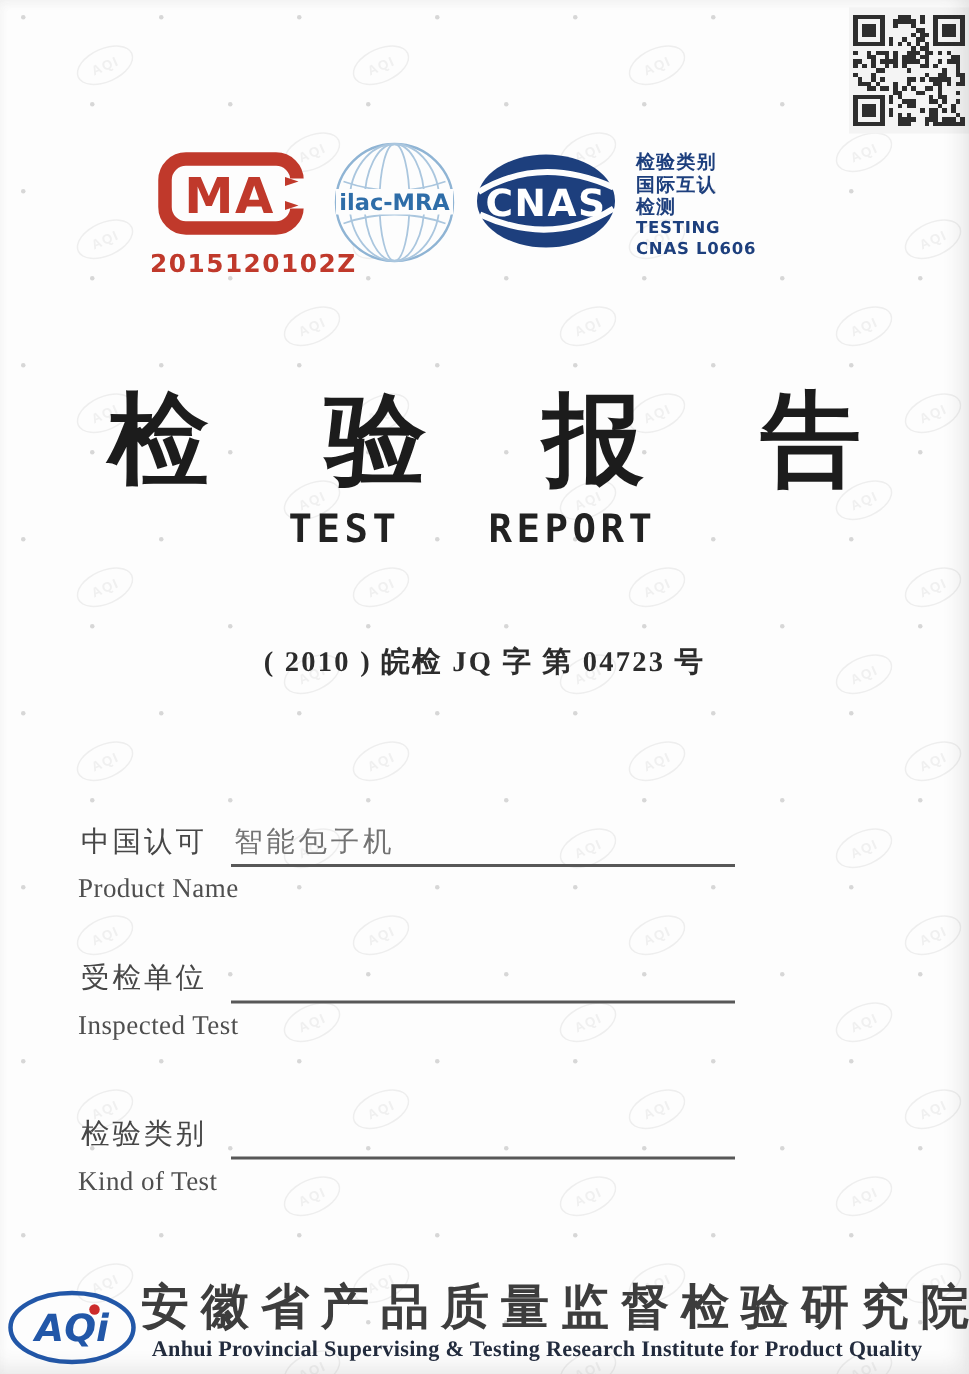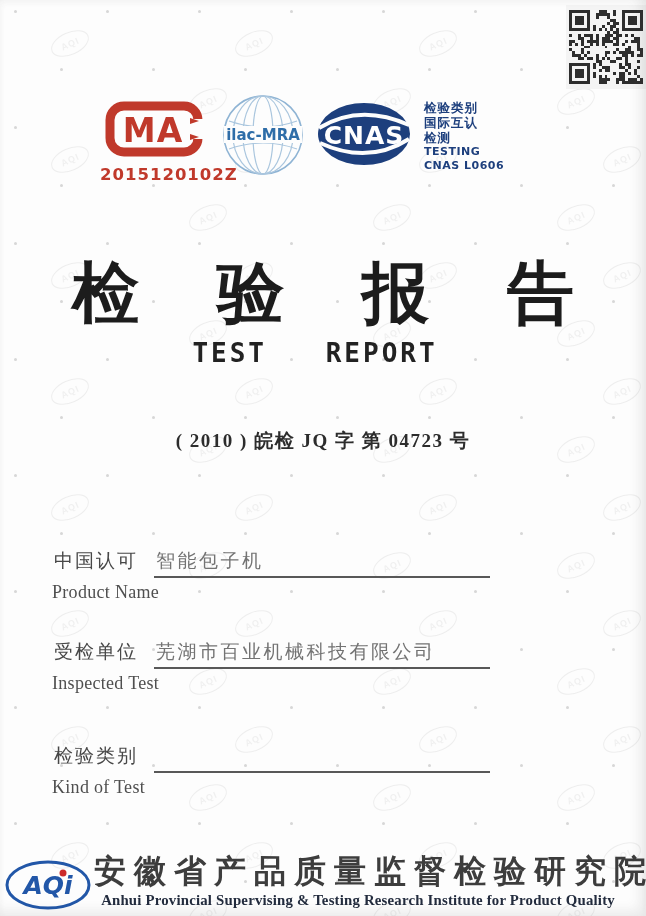--- a/index.html
+++ b/index.html
@@ -581,21 +581,20 @@
     <div class="field" id="field-0">
       <div class="label-cn">中国认可</div>
       <div class="label-en">Product Name</div>
       <div class="underline"></div>
       <div class="value">智能包子机</div>
     </div>
     <div class="field" id="field-1">
       <div class="label-cn">受检单位</div>
       <div class="label-en">Inspected Test</div>
       <div class="underline"></div>
-      <div class="value">芜湖市百业机械科技有限公司</div>
     </div>
     <div class="field" id="field-2">
       <div class="label-cn">检验类别</div>
       <div class="label-en">Kind of Test</div>
       <div class="underline"></div>
     </div>
 
     <svg class="aqi-svg" width="88" height="56" viewBox="0 0 88 56">
       <ellipse cx="44" cy="29" rx="41" ry="23" fill="none" stroke="#2257a8" stroke-width="3"></ellipse>
       <text x="44" y="38" text-anchor="middle" font-family="DejaVu Sans, sans-serif" font-size="25" font-weight="bold" font-style="italic" fill="#2257a8">AQi</text>

